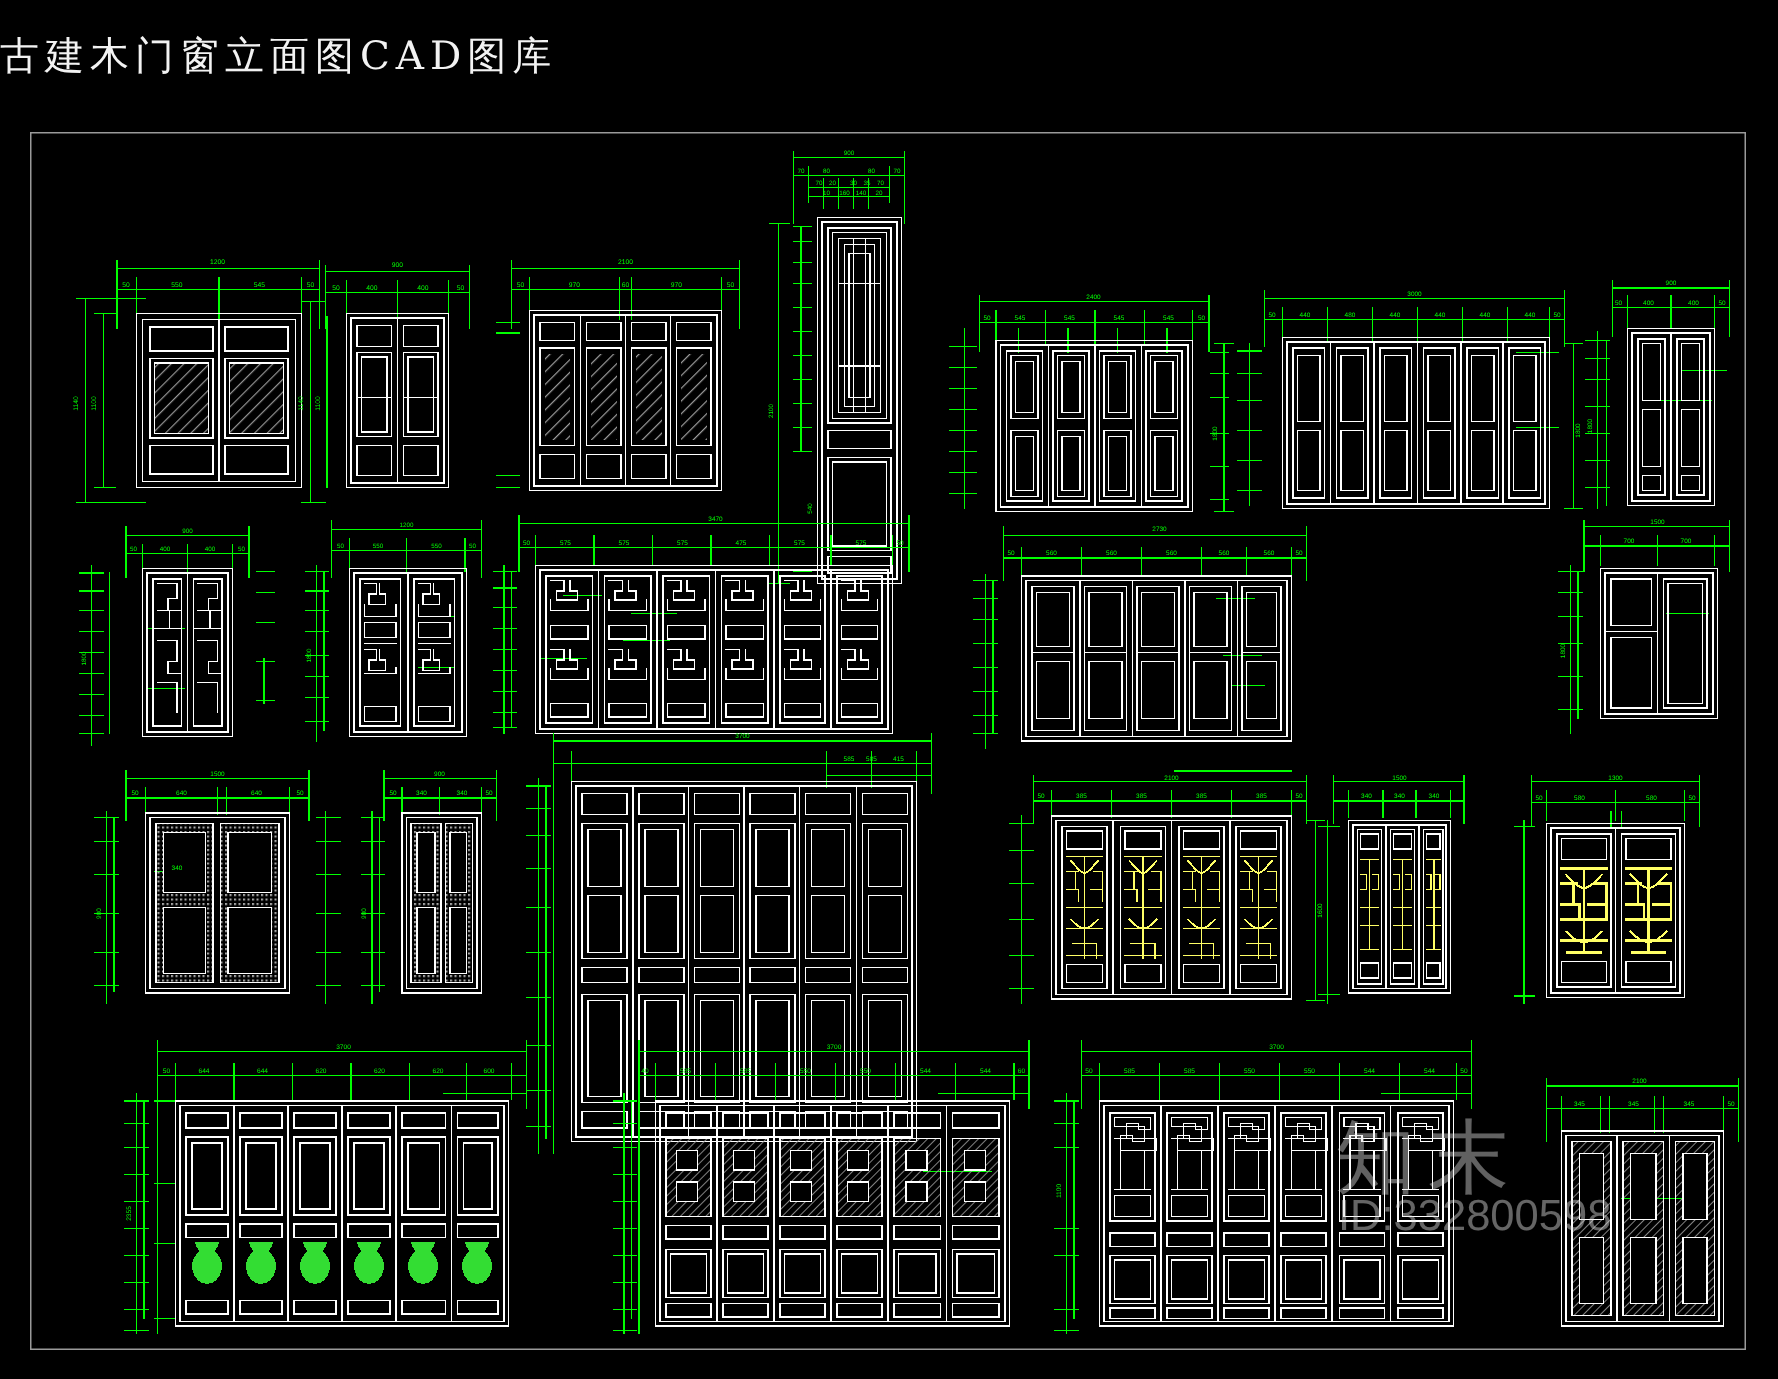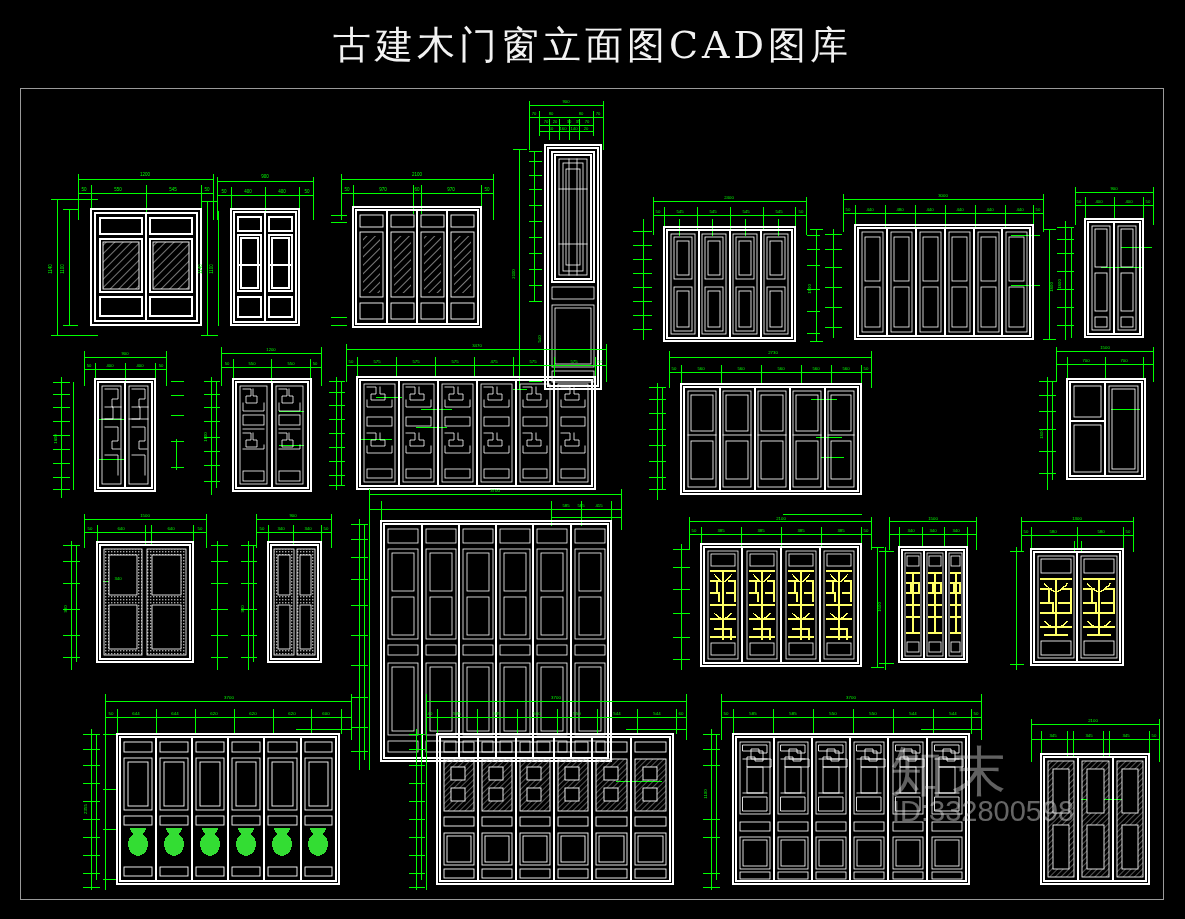--- a/index.html
+++ b/index.html
@@ -2,23 +2,23 @@
 <html><head>
 <meta charset="utf-8">
 <style>
   html,body{margin:0;padding:0;background:#000;}
   body{width:1185px;height:919px;overflow:hidden;font-family:"Liberation Sans",sans-serif;}
   #root{position:relative;width:1185px;height:919px;background:#000;}
 
   
   #title-bar{position:absolute;left:0;top:0;width:1185px;height:86px;}
   #title-text{
-    position:absolute;left:0;top:20px;width:1185px;text-align:center;
+    position:absolute;left:0;top:20px;width:1185px;
     color:#f2f2f2;font-family:"DejaVu Serif","Liberation Serif",serif;
-    font-size:38px;letter-spacing:4px;font-weight:400;white-space:nowrap;
+    font-size:26px;letter-spacing:4px;font-weight:400;white-space:nowrap;
   }
 
   
   #frame{position:absolute;left:20px;top:88px;width:1144px;height:812px;
          border:1px solid #9a9a9a;box-sizing:border-box;background:#000;}
   #canvas-area{position:absolute;inset:0;overflow:hidden;}
   svg#cad{position:absolute;left:0;top:0;width:1144px;height:812px;display:block;}
 
   
   #watermark{position:absolute;left:890px;top:735px;width:270px;height:95px;pointer-events:none;}

